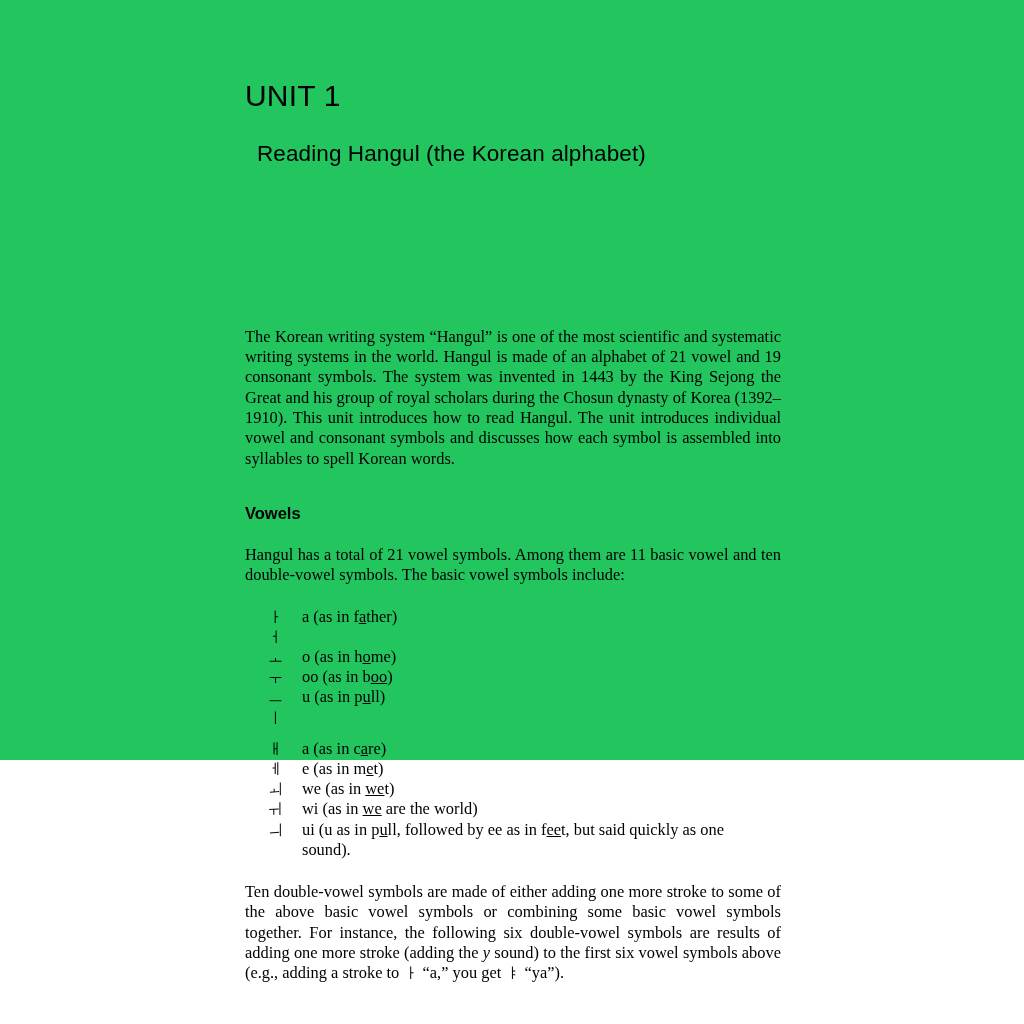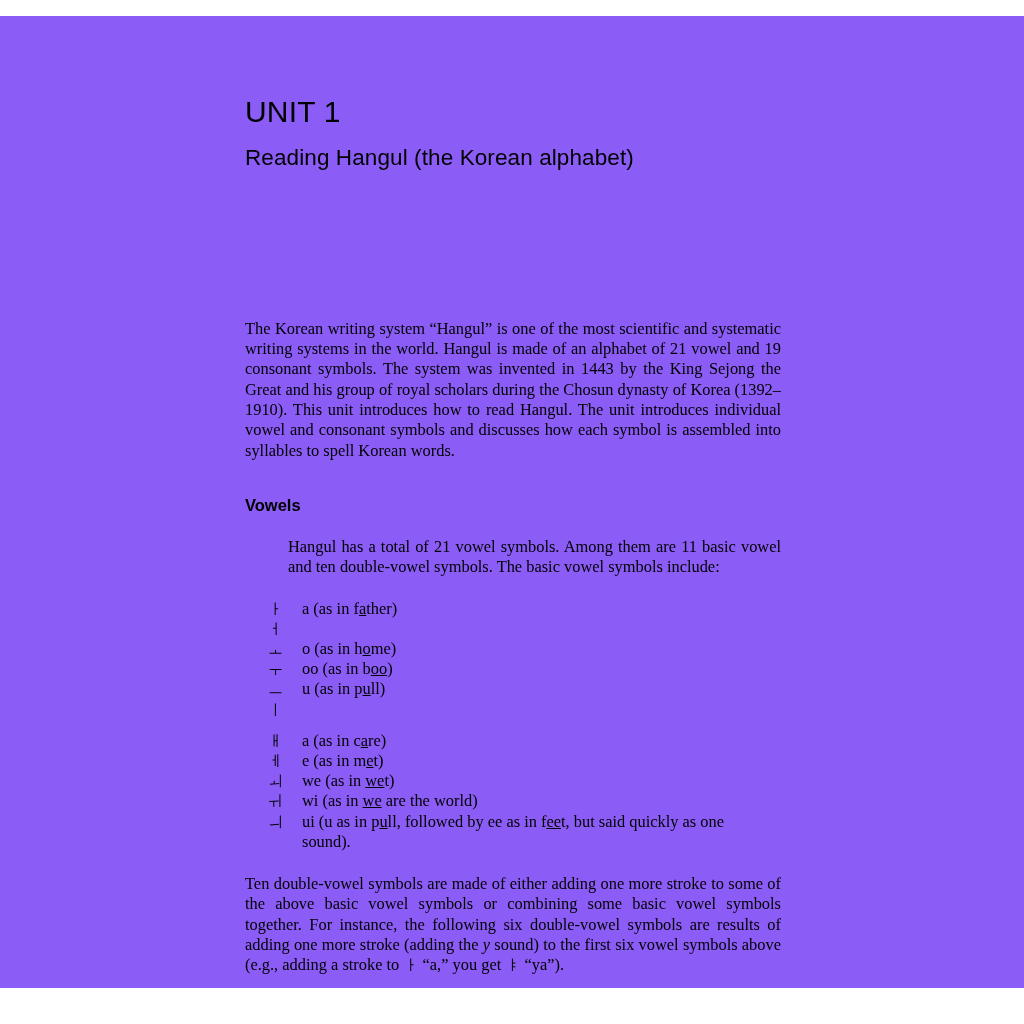--- a/index.html
+++ b/index.html
@@ -13,24 +13,24 @@
     position: relative;
     overflow: hidden;
     font-family: "Liberation Serif", "DejaVu Serif", serif;
     color: #000000;
     -webkit-font-smoothing: antialiased;
   }
 
   .page {
     position: absolute;
     left: 0;
-    top: 16px;
+    top: 0;
     width: 1024px;
-    height: 972px;
-    background: #8b5cf6;
+    height: 760px;
+    background: #22c55e;
   }
 
   .content {
     position: absolute;
     left: 245px;
     top: 0;
     width: 536px;
   }
 
   
@@ -43,21 +43,21 @@
     margin: 0;
     padding-top: 79px;
     color: #000;
   }
   .unit-subtitle {
     font-family: "Liberation Sans", "DejaVu Sans", sans-serif;
     font-size: 22.5px;
     font-weight: 400;
     letter-spacing: 0.1px;
     line-height: 1.15;
-    margin: 0;
+    margin: 12px;
     padding-top: 17px;
     color: #000;
   }
 
   
   .body-para {
     font-family: "Liberation Serif", "DejaVu Serif", serif;
     font-size: 16.4px;
     line-height: 20.3px;
     text-align: justify;
@@ -70,21 +70,21 @@
 
   .section-heading {
     font-family: Liberation Sans, sans-serif;
     font-size: 16.5px;
     font-weight: bold;
     margin: 0;
     padding-top: 35px;
     color: #000;
   }
 
-  #vowels-intro-para { padding-top: 22px; margin-left: 43px; }
+  #vowels-intro-para { padding-top: 22px; }
 
   
   .vowel-list {
     list-style: none;
     margin: 0;
     padding: 0;
   }
   #basic-vowel-list-a { padding-top: 21px; }
   #basic-vowel-list-b { padding-top: 11px; }
 

